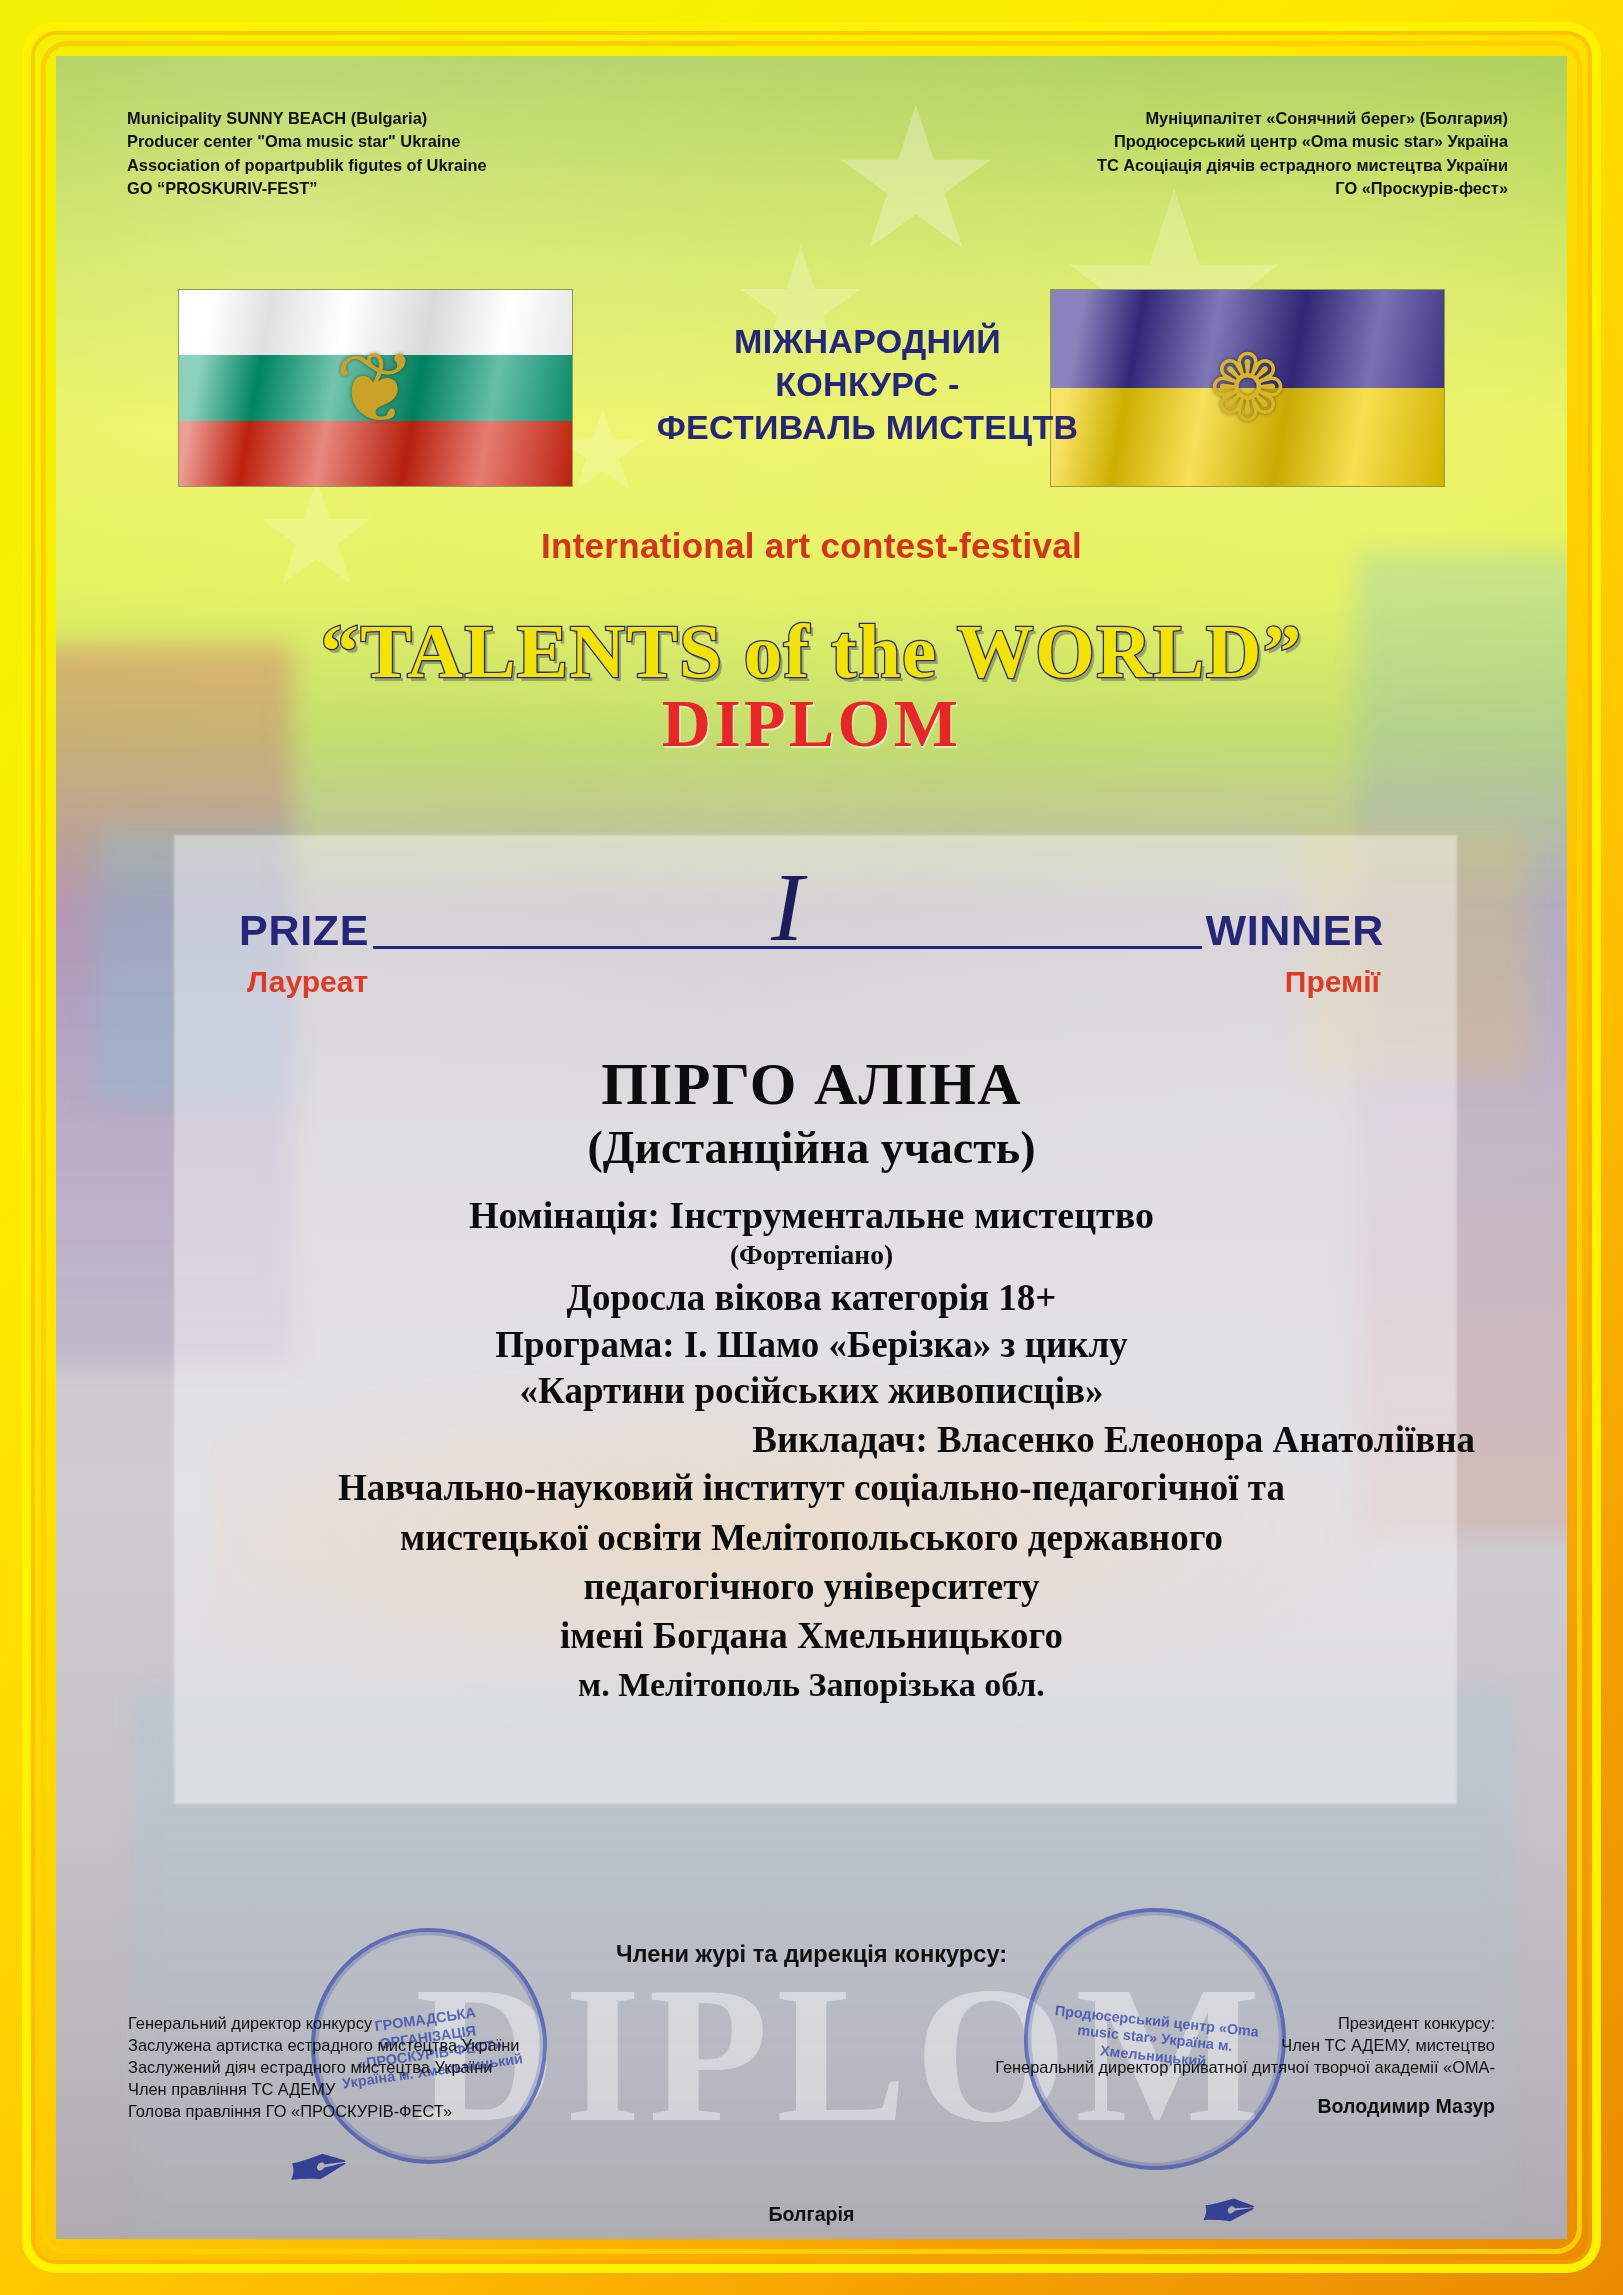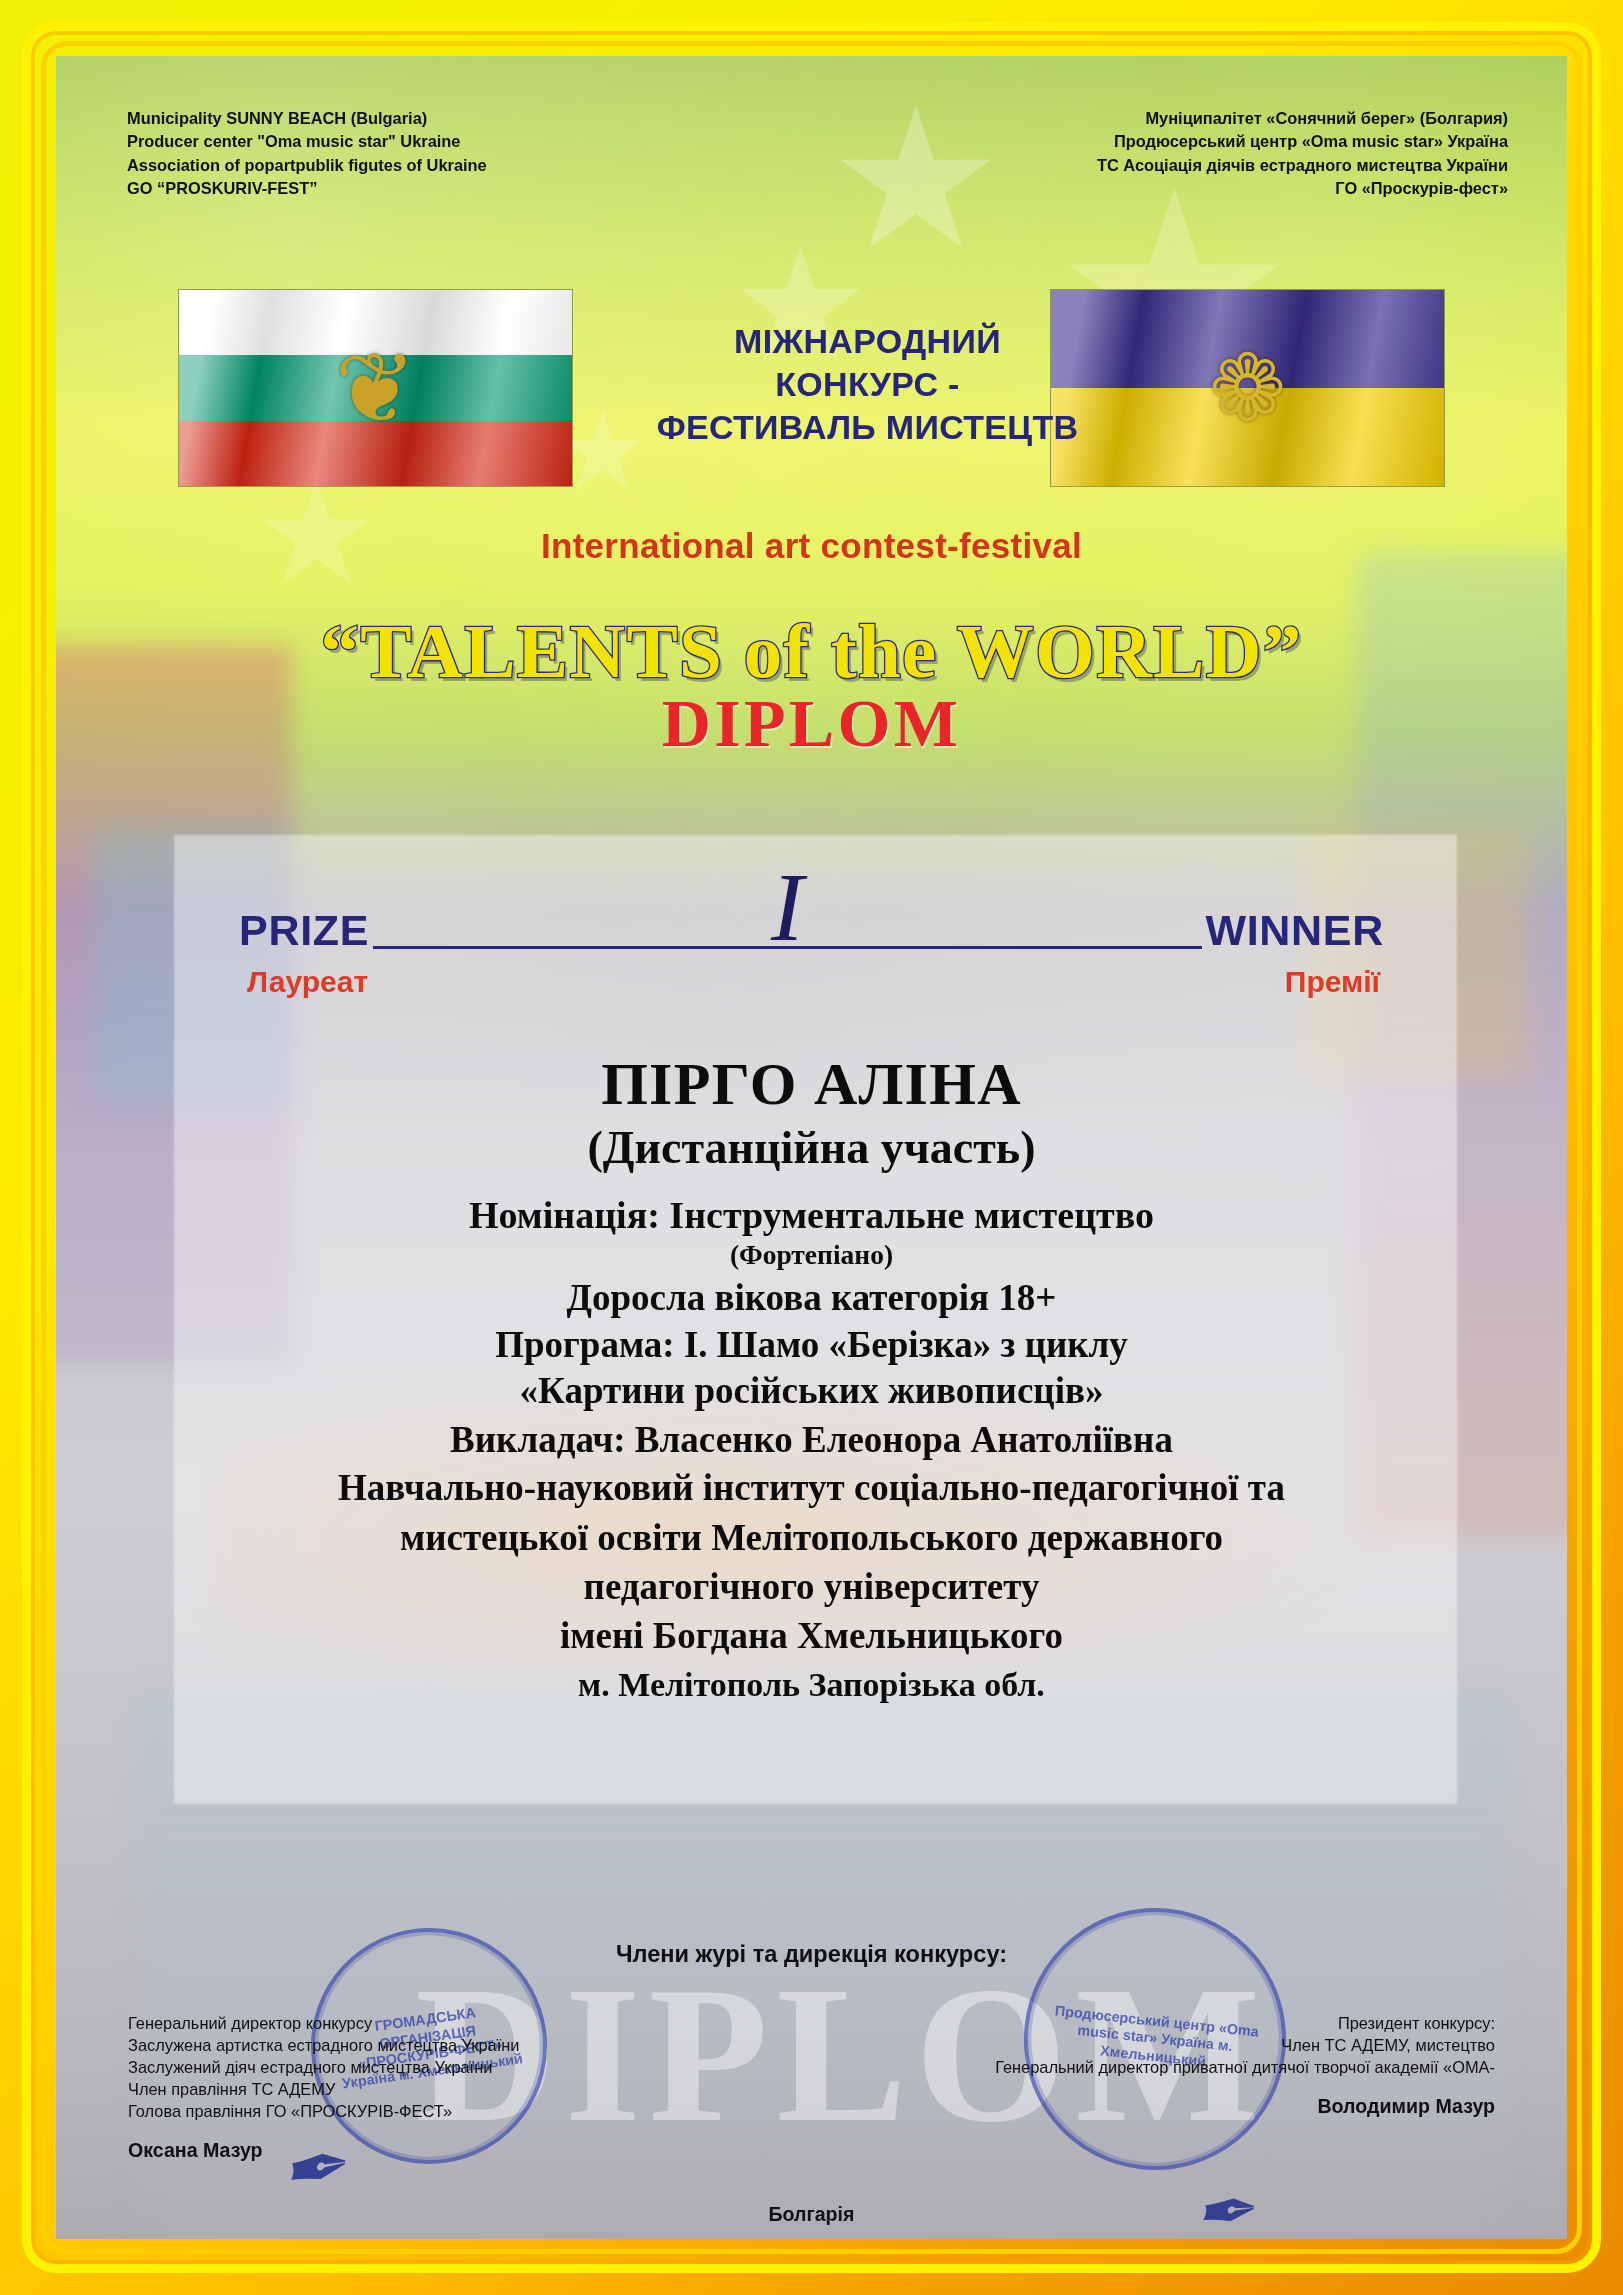--- a/index.html
+++ b/index.html
@@ -314,20 +314,21 @@
   .program-1, .program-2 {
     font-size: 37px;
     font-weight: bold;
     line-height: 1.25;
   }
   .teacher {
     font-size: 37px;
     font-weight: bold;
     line-height: 1.25;
     margin-top: 2.6px;
+    text-align: right;
   }
   .institution {
     font-size: 37px;
     font-weight: bold;
     line-height: 1.26;
     margin-top: 2.6px;
   }
   .city {
     font-size: 34px;
     font-weight: bold;
@@ -521,21 +522,20 @@
 
       <div class="stamp stamp-left">ГРОМАДСЬКА ОРГАНІЗАЦІЯ «ПРОСКУРІВ-ФЕСТ» Україна м. Хмельницький</div>
       <div class="stamp stamp-right">Продюсерський центр «Oma music star» Україна м. Хмельницький</div>
 
       <div class="sig-left">
         <div>Генеральний директор конкурсу</div>
         <div>Заслужена артистка естрадного мистецтва України</div>
         <div>Заслужений діяч естрадного мистецтва України</div>
         <div>Член правління ТС АДЕМУ</div>
         <div>Голова правління ГО «ПРОСКУРІВ-ФЕСТ»</div>
-        <div class="sig-name">Оксана Мазур</div>
       </div>
 
       <div class="sig-right">
         <div>Президент конкурсу:</div>
         <div>Член ТС АДЕМУ, мистецтво</div>
         <div>Генеральний директор приватної дитячої творчої академії «OMA-</div>
         <div class="sig-name">Володимир Мазур</div>
       </div>
 
       <div class="signature sign-left">✒</div>

